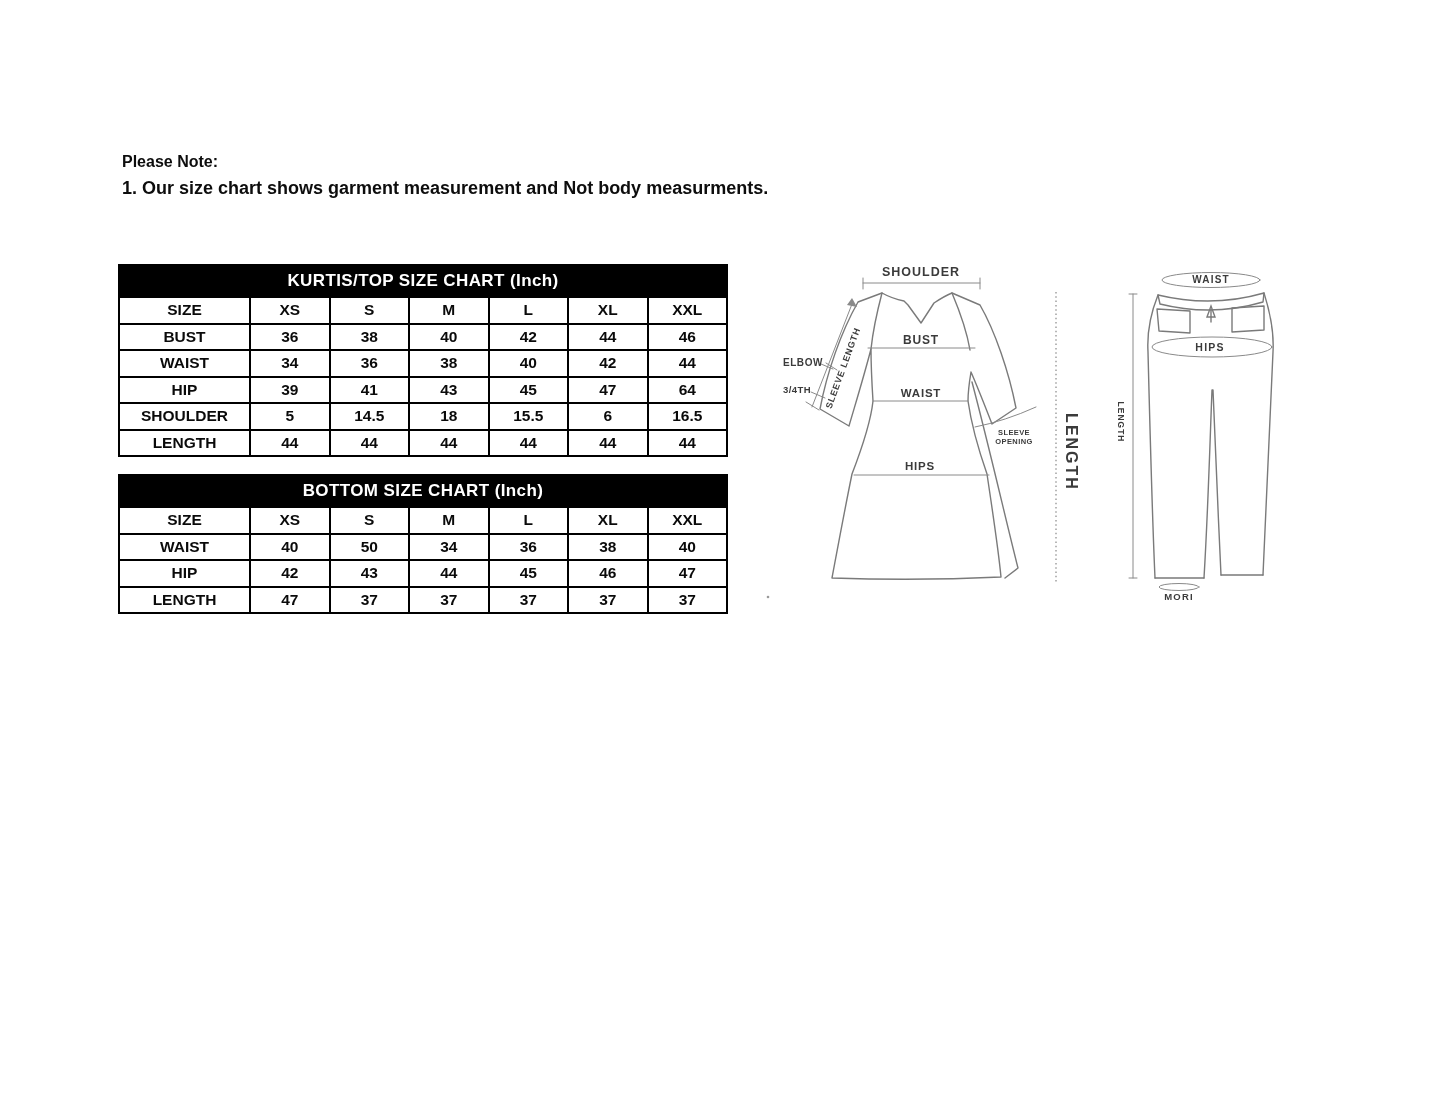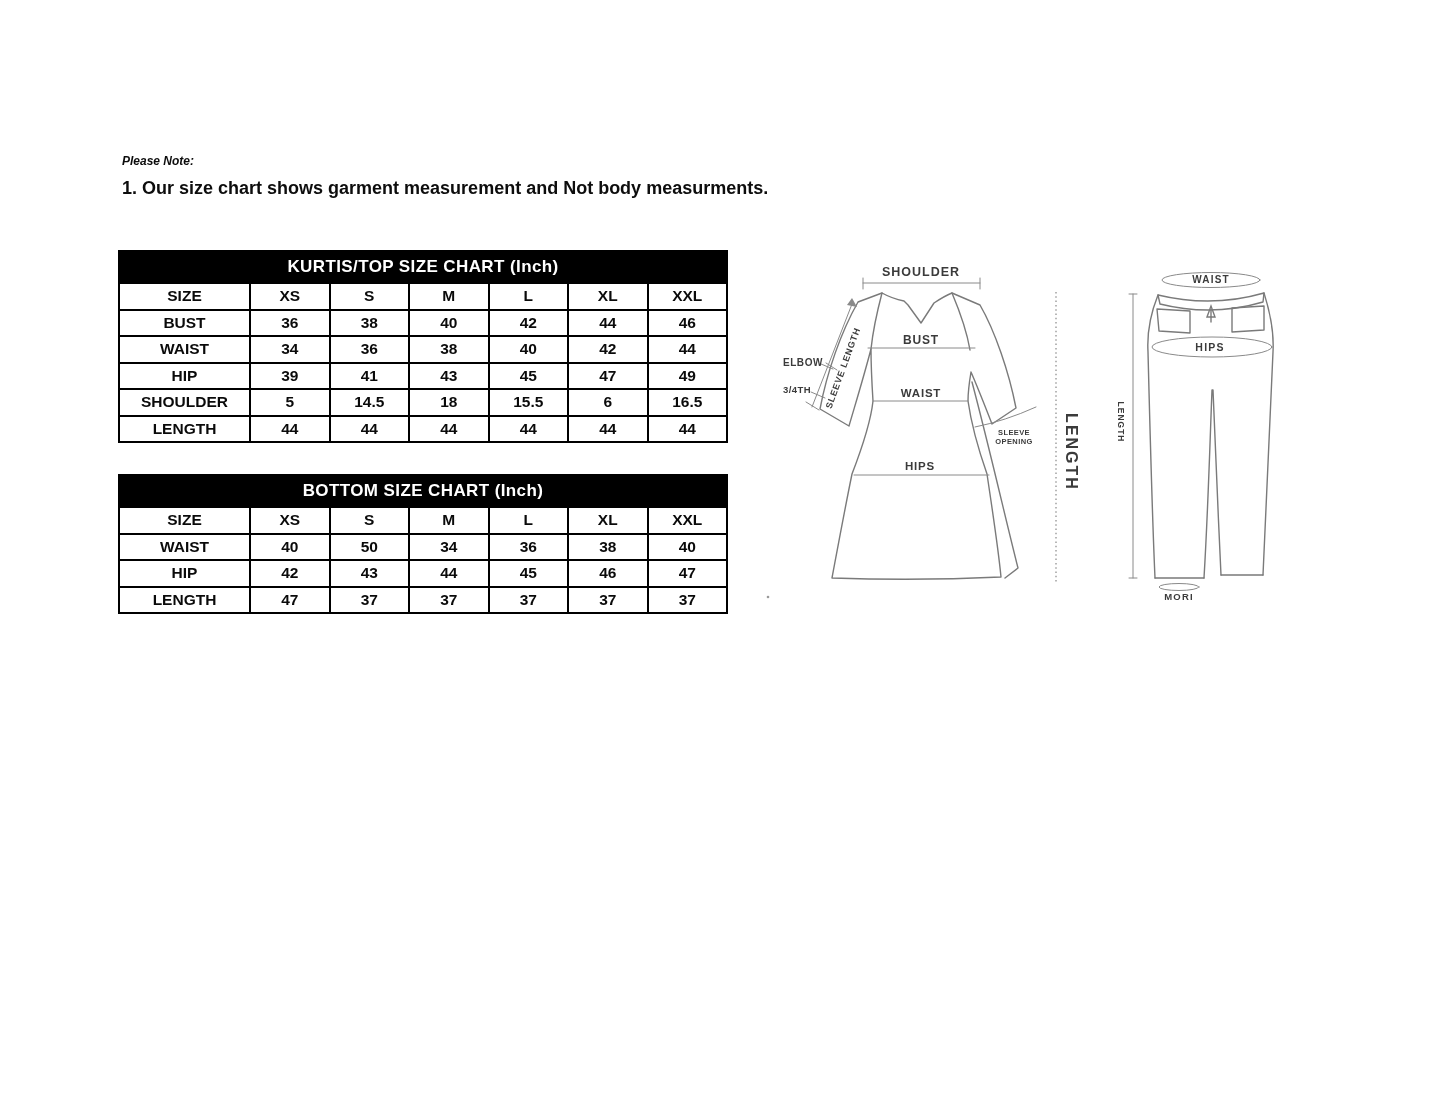--- a/index.html
+++ b/index.html
@@ -2,28 +2,28 @@
 <html><head>
 <meta charset="utf-8">
 <style>
   html,body{margin:0;padding:0;background:#ffffff;}
   #canvas{
     position:relative;width:1445px;height:1117px;background:#ffffff;
     font-family:"Liberation Sans",sans-serif;overflow:hidden;
   }
   
   .notes{position:absolute;left:122px;top:148px;color:#0d0d0d;}
-  .notes .heading{font-weight:bold;font-size:12px;line-height:27px;font-style:italic;}
+  .notes .heading{font-weight:bold;font-size:16px;line-height:27px;}
   .notes .line{font-weight:bold;font-size:18px;line-height:27px;}
   
   table.size-table{
     position:absolute;left:118px;border-collapse:collapse;table-layout:fixed;
     width:610px;background:#fff;
   }
-  table#table-top{top:250px;padding-left:44px;}
+  table#table-top{top:264px;padding-left:44px;}
   table#table-bottom{top:474px;border-radius:25px;}
   table.size-table col.c0{width:131px;}
   table.size-table th.title{
     background:#000;color:#fff;font-weight:bold;font-size:17px;height:30px;
     text-align:center;letter-spacing:0.4px;border:2px solid #000;padding:0;
   }
   table.size-table td{
     border:2px solid #000;text-align:center;vertical-align:middle;
     font-weight:bold;font-size:15.5px;color:#0a0a0a;height:24.5px;padding:0;
   }
@@ -86,21 +86,21 @@
           <td>42</td>
           <td>44</td>
         </tr>
         <tr>
           <td>HIP</td>
           <td>39</td>
           <td>41</td>
           <td>43</td>
           <td>45</td>
           <td>47</td>
-          <td>49</td>
+          <td>64</td>
         </tr>
         <tr>
           <td>SHOULDER</td>
           <td>5</td>
           <td>14.5</td>
           <td>18</td>
           <td>15.5</td>
           <td>6</td>
           <td>16.5</td>
         </tr>

